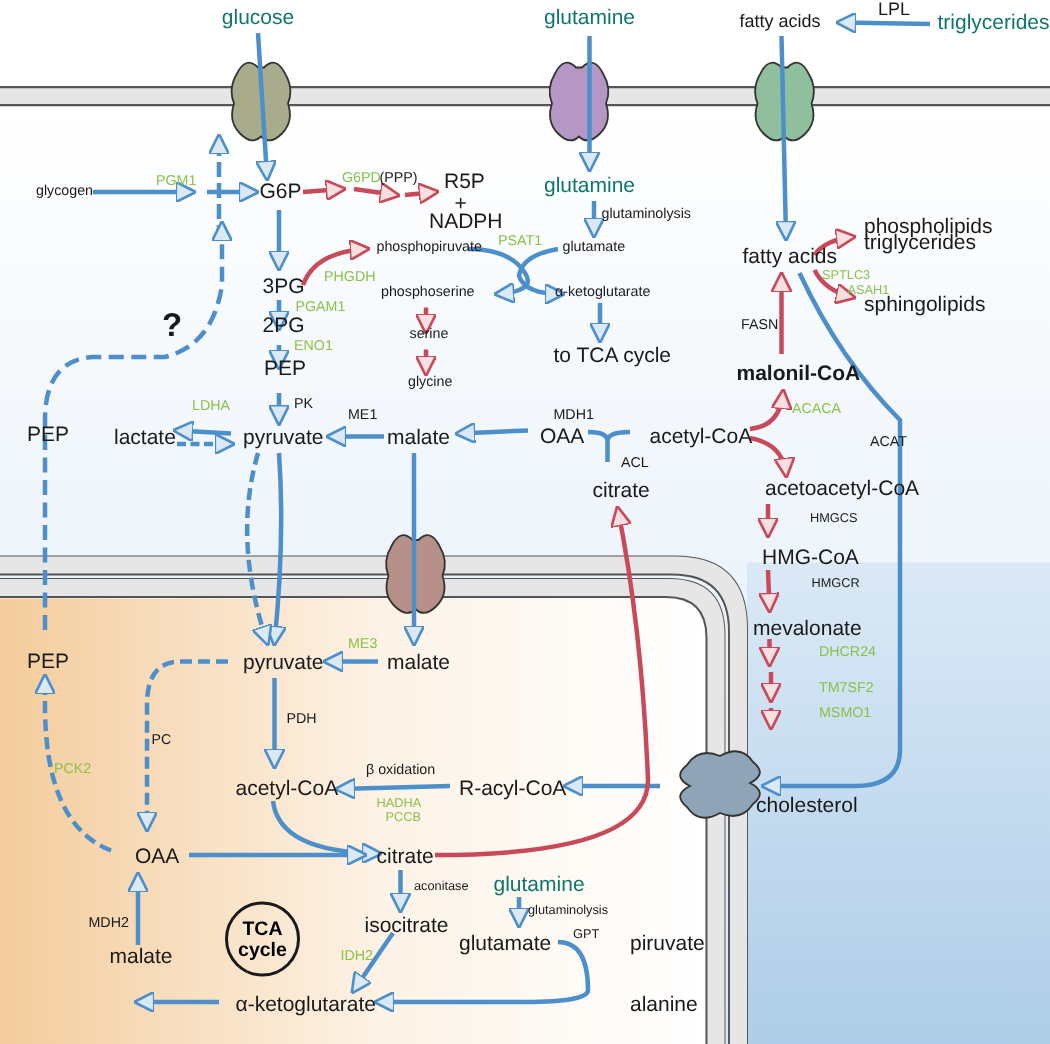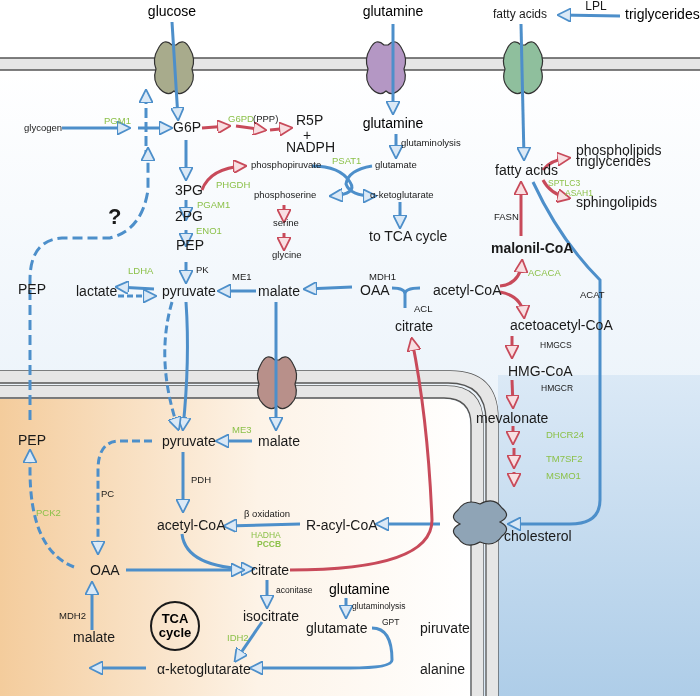--- a/index.html
+++ b/index.html
@@ -4,21 +4,21 @@
 <style>
   html, body { margin:0; padding:0; background:#ffffff; }
   #stage { position:relative; width:700px; height:696px; overflow:hidden; background:#ffffff;
            font-family:"Liberation Sans", "DejaVu Sans", sans-serif; }
   svg#diagram { position:absolute; left:0; top:0; width:700px; height:696px; }
   .lbl { position:absolute; white-space:nowrap; line-height:1; color:#1a1a1a; }
   .big { font-size:14px; }
   .mid { font-size:12px; }
   .sm  { font-size:9.5px; }
   .xs  { font-size:8.5px; }
-  .blue { color:#000000; }
+  .blue { color:#0f766e; }
   .green { color:#8cc14a; }
   .ctr { transform:translateX(-50%); }
   .tca-circle { position:absolute; left:150px; top:601px; width:46px; height:46px; border:2px solid #1a1a1a;
                 border-radius:50%; display:flex; flex-direction:column; align-items:center; justify-content:center;
                 font-weight:bold; font-size:13px; line-height:1.1; background:transparent; }
   .q { font-size:22px; font-weight:bold; }
 </style>
 </head>
 <body>
 
@@ -202,37 +202,37 @@
 <div class="lbl xs green" style="left:565px;top:189px;">ASAH1</div>
 <div class="lbl big" style="left:576px;top:195px;">sphingolipids</div>
 <div class="lbl sm" style="left:494px;top:212px;">FASN</div>
 <div class="lbl big" style="left:491px;top:241px;font-weight:bold;">malonil-CoA</div>
 <div class="lbl sm green" style="left:528px;top:268px;">ACACA</div>
 <div class="lbl sm" style="left:536px;top:290px;margin-left:44px;">ACAT</div>
 <div class="lbl big" style="left:510px;top:318px;">acetoacetyl-CoA</div>
 <div class="lbl xs" style="left:540px;top:341px;">HMGCS</div>
 <div class="lbl big" style="left:508px;top:364px;">HMG-CoA</div>
 <div class="lbl xs" style="left:541px;top:384px;">HMGCR</div>
-<div class="lbl big" style="left:476px;top:411px;">mevalonate</div>
+<div class="lbl big" style="left:502px;top:411px;">mevalonate</div>
 <div class="lbl sm green" style="left:546px;top:430px;">DHCR24</div>
 <div class="lbl sm green" style="left:546px;top:454px;">TM7SF2</div>
 <div class="lbl sm green" style="left:546px;top:471px;">MSMO1</div>
 <div class="lbl big" style="left:504px;top:487px;margin-top:42px;">cholesterol</div>
 
 <div class="lbl big" style="left:18px;top:433px;">PEP</div>
 <div class="lbl sm green" style="left:36px;top:508px;">PCK2</div>
 <div class="lbl sm" style="left:101px;top:489px;">PC</div>
 <div class="lbl big" style="left:162px;top:434px;">pyruvate</div>
 <div class="lbl sm green" style="left:232px;top:425px;">ME3</div>
 <div class="lbl big" style="left:258px;top:434px;">malate</div>
 <div class="lbl sm" style="left:191px;top:475px;">PDH</div>
 <div class="lbl big" style="left:157px;top:518px;">acetyl-CoA</div>
 <div class="lbl sm" style="left:244px;top:509px;">β oxidation</div>
 <div class="lbl xs green" style="left:251px;top:531px;">HADHA</div>
-<div class="lbl xs green" style="left:257px;top:540px;font-weight:bold;">PCCB</div>
+<div class="lbl xs green" style="left:257px;top:540px;">PCCB</div>
 <div class="lbl big" style="left:306px;top:518px;">R-acyl-CoA</div>
 <div class="lbl big" style="left:90px;top:563px;">OAA</div>
 <div class="lbl big" style="left:251px;top:563px;">citrate</div>
 <div class="lbl xs" style="left:276px;top:586px;">aconitase</div>
 <div class="lbl big blue" style="left:329px;top:582px;">glutamine</div>
 <div class="lbl xs" style="left:352px;top:602px;">glutaminolysis</div>
 <div class="lbl sm" style="left:59px;top:611px;">MDH2</div>
 <div class="tca-circle">
   <span>TCA</span>
   <span>cycle</span>

